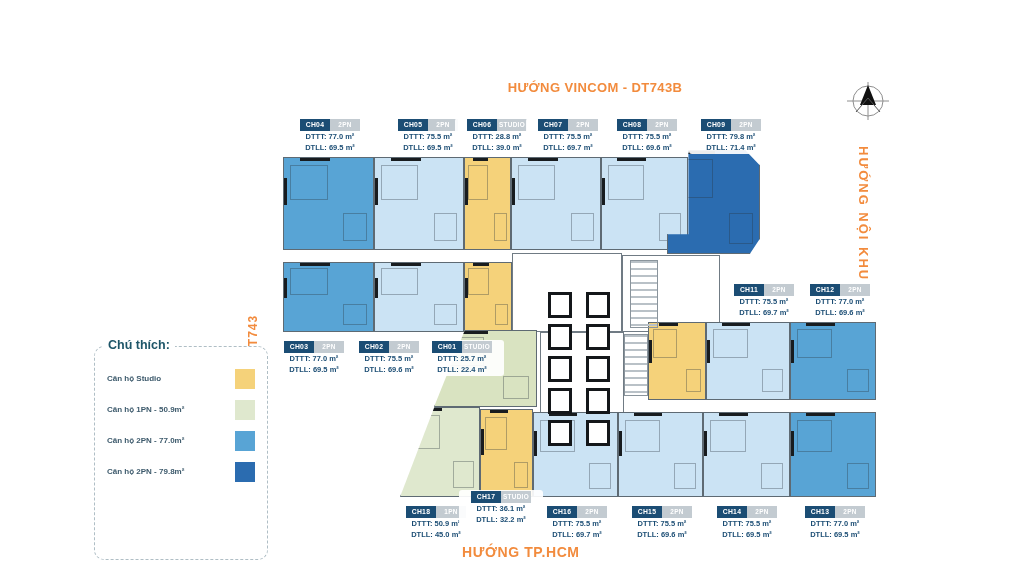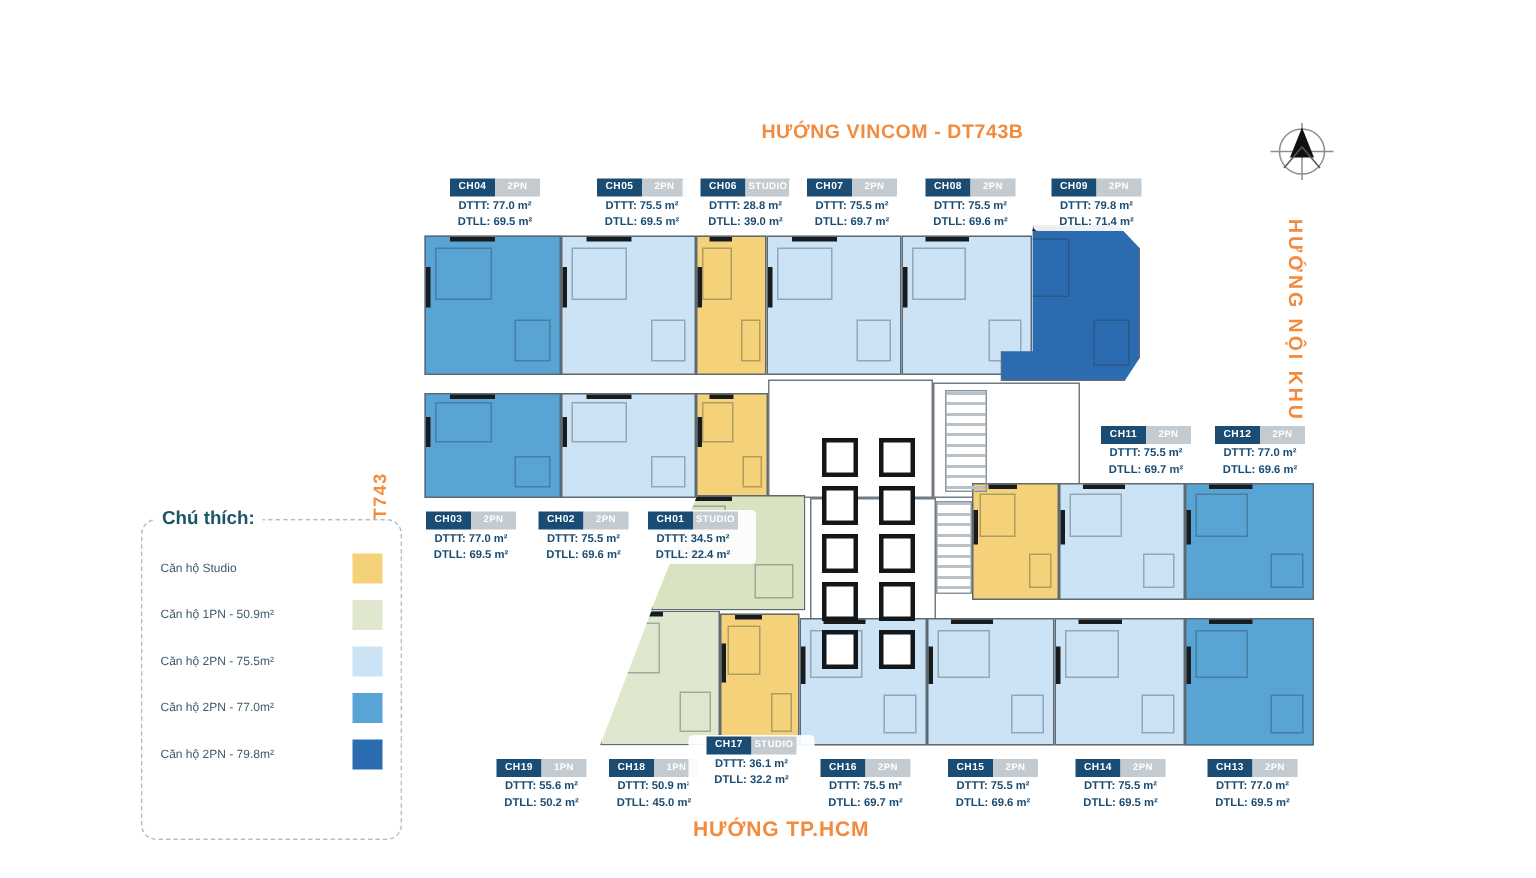--- a/index.html
+++ b/index.html
@@ -16,21 +16,21 @@
             transform:rotate(180deg);font-size:12px;font-weight:bold;letter-spacing:1px;color:#F28B3D;}
   .dir-bottom{position:absolute;top:544px;left:462px;width:220px;
               font-size:14px;font-weight:bold;letter-spacing:.6px;color:#F28B3D;}
   
   .compass{position:absolute;left:845px;top:80px;width:46px;height:46px;}
   
   .legend{position:absolute;left:94px;top:346px;width:148px;height:212px;
           border:1px dashed #AFBEC5;border-radius:10px;background:#fff;padding:0 12px;}
   .legend-title{position:absolute;top:-9px;left:8px;background:#fff;padding:0 5px;
                 font-size:12.5px;font-weight:bold;color:#1D5568;}
-  #legend-items{margin-top:16px;}
+  #legend-items{margin-top:16px;font-weight:bold;}
   .lrow{display:flex;justify-content:space-between;align-items:center;height:31px;}
   .ltxt{font-size:8px;color:#3D5A6C;}
   .lsw{width:20px;height:20px;flex:none;}
   
   #plan,#labels{position:absolute;left:0;top:0;width:1024px;height:585px;}
   .blk{position:absolute;box-sizing:border-box;}
   .unit{border:1px solid #5E6A73;}
   .core{border:1px solid #707B84;}
   .blk i{display:block;position:absolute;font-style:normal;}
   .unit .d1{left:7%;top:8%;width:40%;height:36%;border:1px solid rgba(40,52,62,.34);}
@@ -280,30 +280,22 @@
           <span class="typ">2PN</span>
         </span>
         <span class="area">DTTT: 75.5 m²</span>
         <span class="area">DTLL: 69.6 m²</span>
       </div>
       <div class="ulabel" style="left: 420px; top: 340px;">
         <span class="pill">
           <span class="code">CH01</span>
           <span class="typ">STUDIO</span>
         </span>
-        <span class="area">DTTT: 34.5 m²</span>
+        <span class="area">DTTT: 25.7 m²</span>
         <span class="area">DTLL: 22.4 m²</span>
-      </div>
-      <div class="ulabel" style="left: 319px; top: 505px;">
-        <span class="pill">
-          <span class="code">CH19</span>
-          <span class="typ">1PN</span>
-        </span>
-        <span class="area">DTTT: 55.6 m²</span>
-        <span class="area">DTLL: 50.2 m²</span>
       </div>
       <div class="ulabel" style="left: 394px; top: 505px;">
         <span class="pill">
           <span class="code">CH18</span>
           <span class="typ">1PN</span>
         </span>
         <span class="area">DTTT: 50.9 m²</span>
         <span class="area">DTLL: 45.0 m²</span>
       </div>
       <div class="ulabel" style="left: 459px; top: 490px;">
@@ -353,24 +345,20 @@
     <div id="legend-items">
         <div class="lrow">
           <span class="ltxt">Căn hộ Studio</span>
           <span class="lsw" style="background: rgb(245, 210, 122);"></span>
         </div>
         <div class="lrow">
           <span class="ltxt">Căn hộ 1PN - 50.9m²</span>
           <span class="lsw" style="background: rgb(223, 232, 206);"></span>
         </div>
         <div class="lrow">
-          <span class="ltxt">Căn hộ 2PN - 75.5m²</span>
-          <span class="lsw" style="background: rgb(203, 227, 244);"></span>
-        </div>
-        <div class="lrow">
           <span class="ltxt">Căn hộ 2PN - 77.0m²</span>
           <span class="lsw" style="background: rgb(88, 164, 213);"></span>
         </div>
         <div class="lrow">
           <span class="ltxt">Căn hộ 2PN - 79.8m²</span>
           <span class="lsw" style="background: rgb(43, 108, 176);"></span>
         </div>
       </div>
   </div>
 

